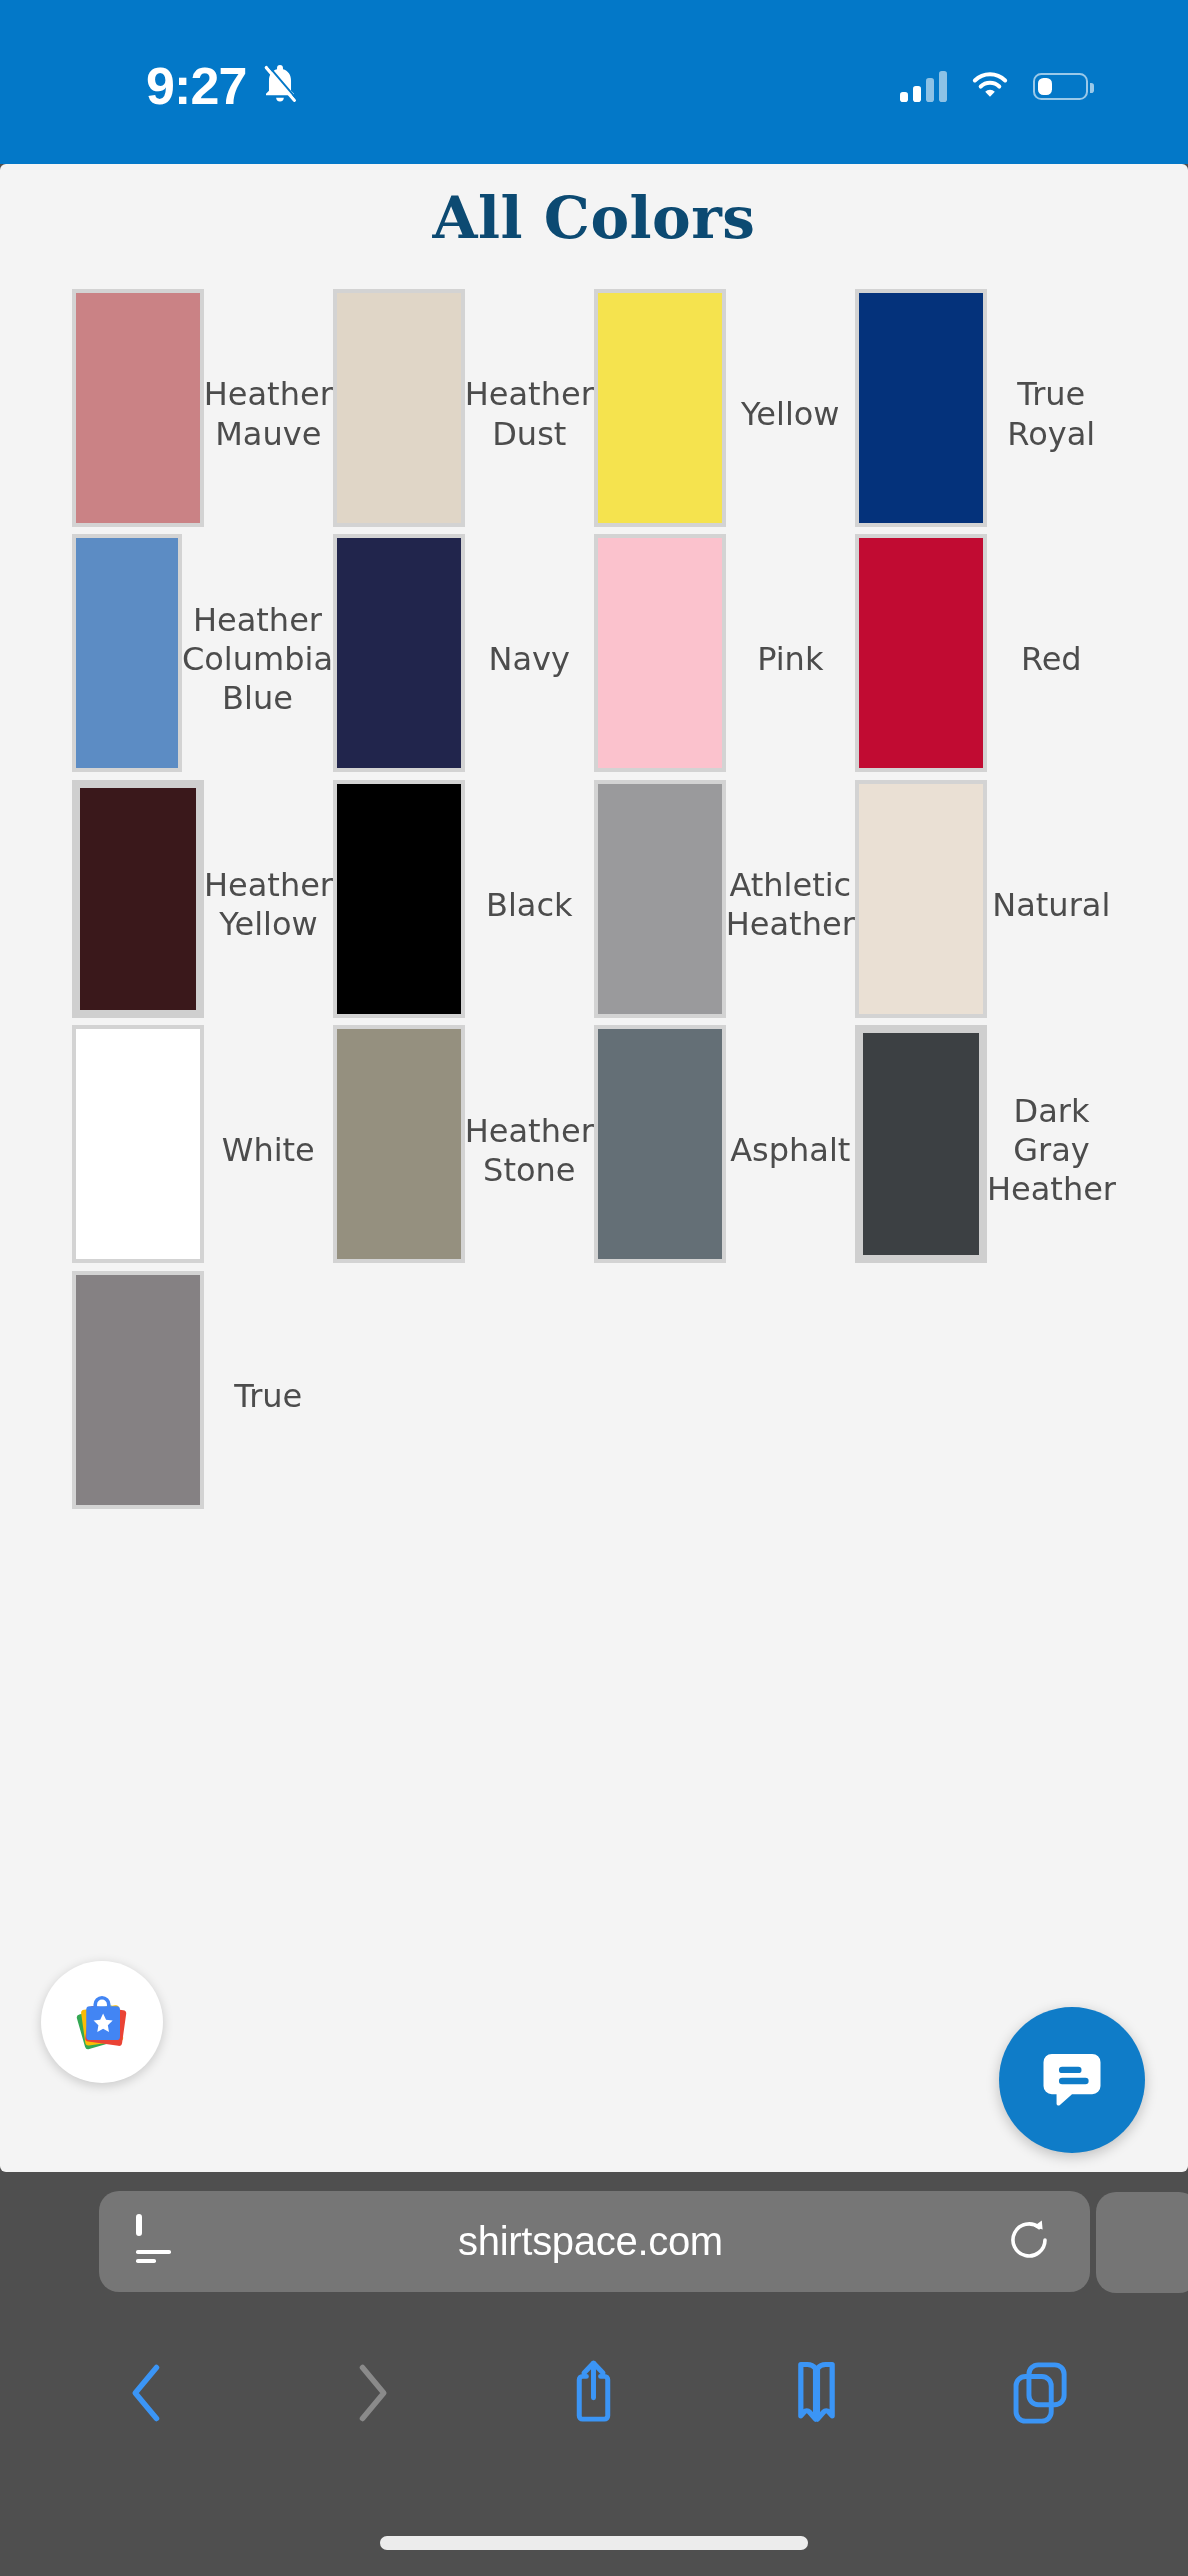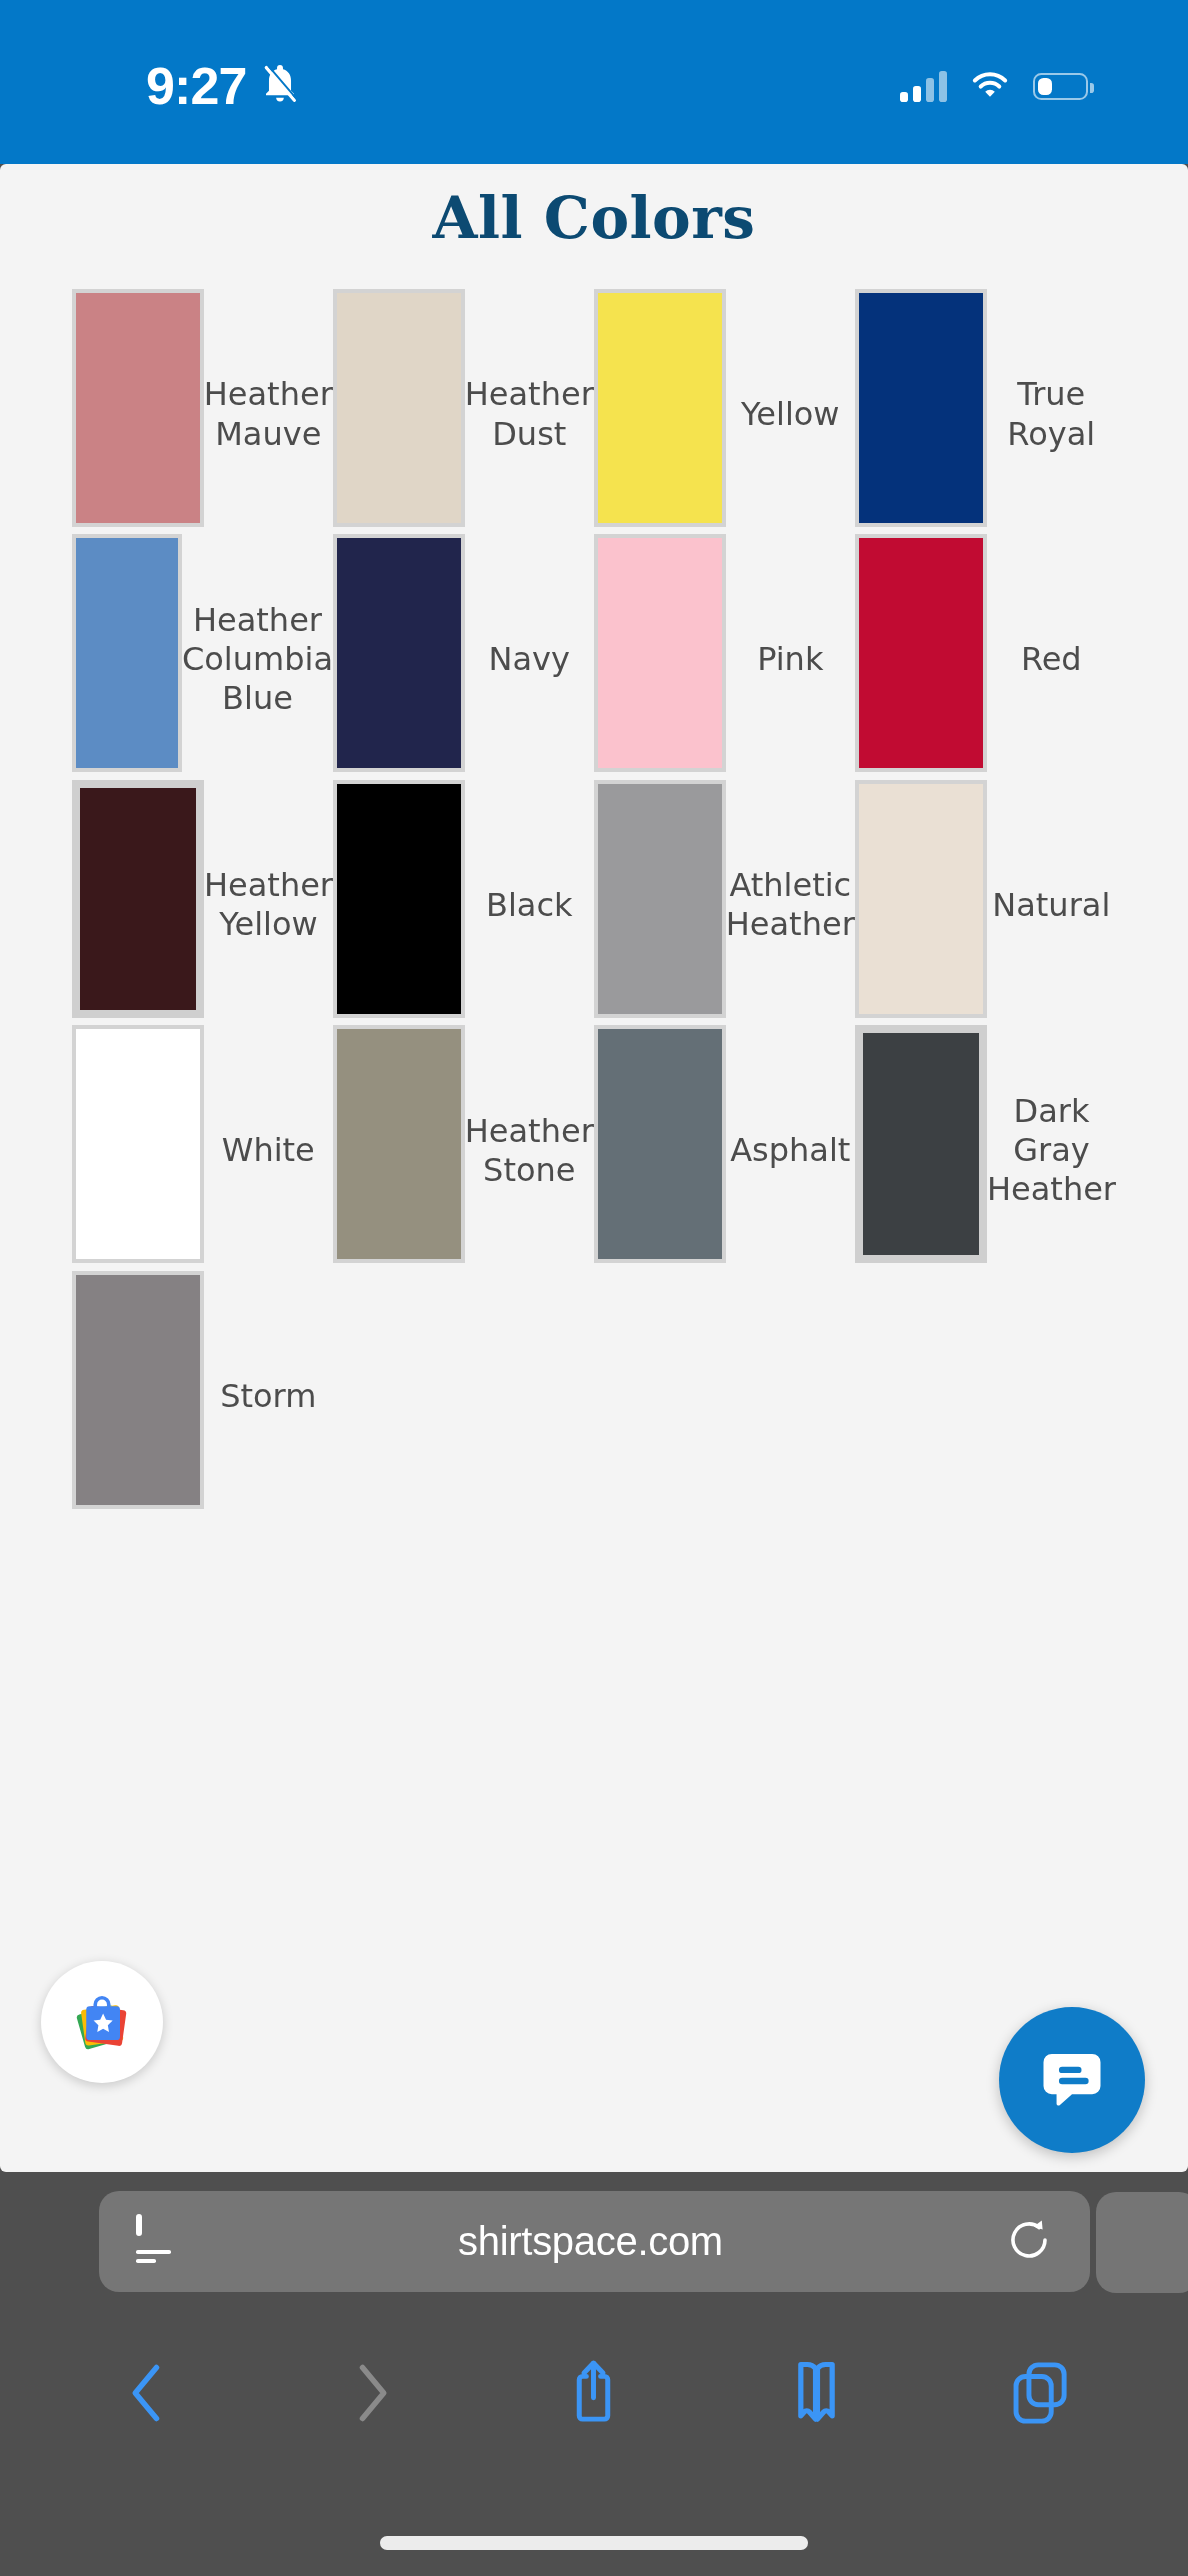--- a/index.html
+++ b/index.html
@@ -208,21 +208,21 @@
         <div class="cell">
           <div class="swatch" style="background: rgb(100, 111, 118);"></div>
           <div class="swatch-label">Asphalt</div>
         </div>
         <div class="cell">
           <div class="swatch sel" style="background: rgb(60, 64, 67);"></div>
           <div class="swatch-label">Dark Gray Heather</div>
         </div>
         <div class="cell">
           <div class="swatch" style="background: rgb(133, 129, 131);"></div>
-          <div class="swatch-label">Storm</div>
+          <div class="swatch-label">True</div>
         </div>
       </div>
   </div>
 
   <div class="fab-shop">
     <svg width="72" height="72" viewBox="0 0 64 64">
       <g transform="rotate(-16 32 34)">
           <rect x="12" y="20" width="34" height="32" rx="3" fill="#34A853"></rect>
         </g>
       <g transform="rotate(-8 32 34)">

